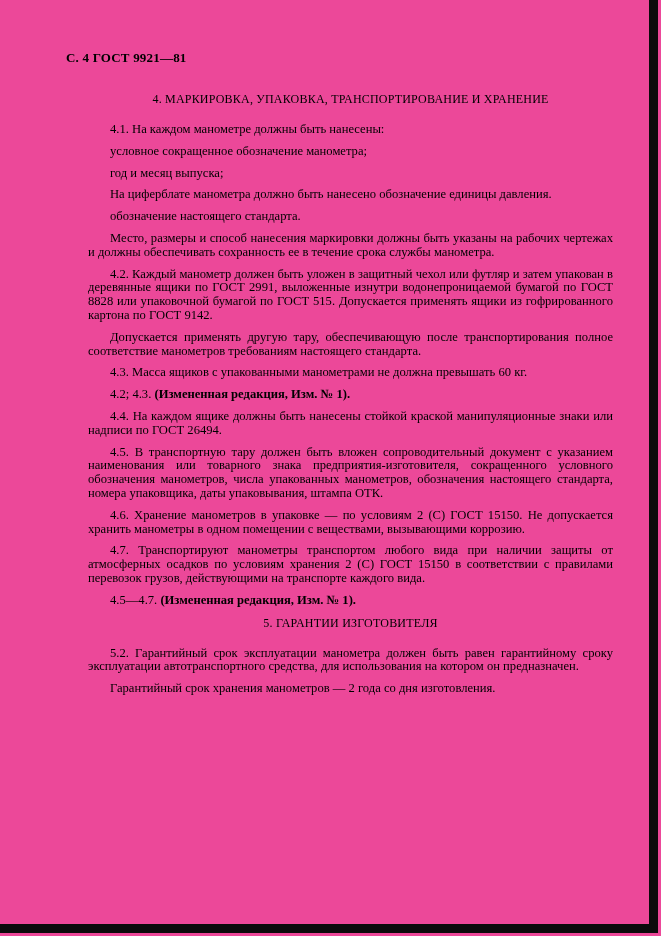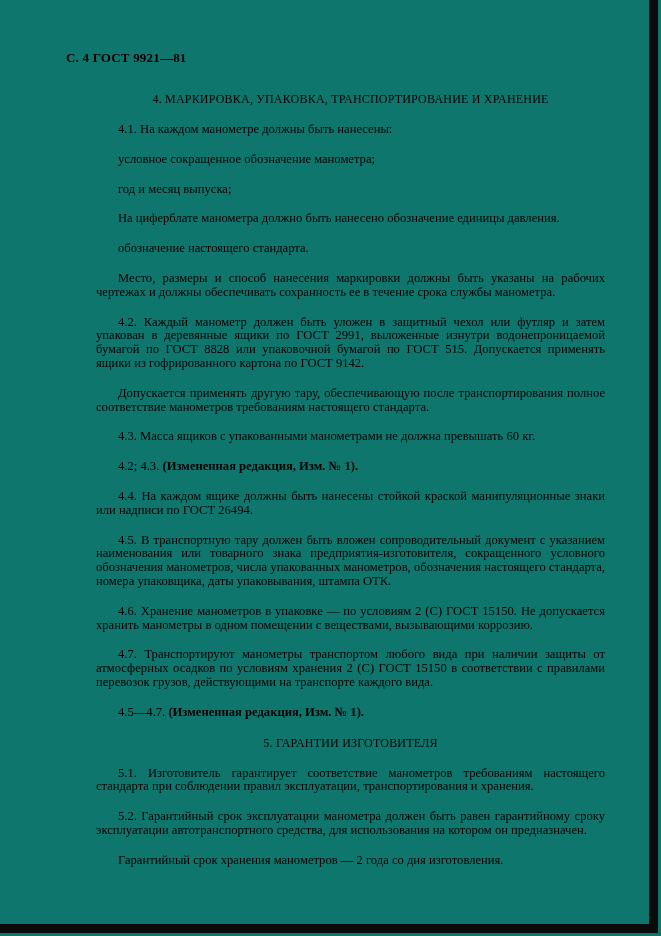--- a/index.html
+++ b/index.html
@@ -4,21 +4,21 @@
 <style>
   html, body { margin: 0; padding: 0; }
   body {
     width: 661px; height: 936px;
     background: #ffffff;
     font-family: "Liberation Serif", "DejaVu Serif", serif;
   }
   .page {
     position: relative;
     width: 661px; height: 936px;
-    background: #0f766e;
+    background: #ec4899;
     overflow: hidden;
     color: #000;
   }
   .header {
     position: absolute;
     left: 66px; top: 50px;
     font-size: 13px;
     font-weight: bold;
     letter-spacing: 0.2px;
     white-space: nowrap;
@@ -34,21 +34,21 @@
     text-align: center;
     margin: 0 0 16px 0;
     letter-spacing: 0.2px;
   }
   .section + .section .section-title { }
   .para {
     font-size: 12.6px;
     line-height: 13.8px;
     text-align: justify;
     text-indent: 22px;
-    margin: 16px;
+    margin: 8px;
     font-family: Liberation Serif, serif;
   }
   .b { font-weight: bold; }
   .scan-edge-right {
     position: absolute;
     left: 649px; top: 0;
     width: 9px; height: 933px;
     background: #0b0b0b;
   }
   .scan-edge-bottom {
@@ -78,21 +78,20 @@
         <p class="para"><span>4.3.  Масса ящиков с упакованными манометрами не должна превышать 60 кг.</span></p>
         <p class="para"><span>4.2; 4.3.  </span><span class="b">(Измененная редакция, Изм. № 1).</span></p>
         <p class="para"><span>4.4.  На каждом ящике должны быть нанесены стойкой краской манипуляционные знаки или надписи по ГОСТ 26494.</span></p>
         <p class="para"><span>4.5.  В транспортную тару должен быть вложен сопроводительный документ с указанием наименования или товарного знака предприятия-изготовителя, сокращенного условного обозначения манометров, числа упакованных манометров, обозначения настоящего стандарта, номера упаковщика, даты упаковывания, штампа ОТК.</span></p>
         <p class="para"><span>4.6.  Хранение манометров в упаковке — по условиям 2 (С) ГОСТ 15150. Не допускается хранить манометры в одном помещении с веществами, вызывающими коррозию.</span></p>
         <p class="para"><span>4.7.  Транспортируют манометры транспортом любого вида при наличии защиты от атмосферных осадков по условиям хранения 2 (С) ГОСТ 15150 в соответствии с правилами перевозок грузов, действующими на транспорте каждого вида.</span></p>
         <p class="para"><span>4.5—4.7.  </span><span class="b">(Измененная редакция, Изм. № 1).</span></p>
       </div>
       <div class="section">
         <div class="section-title">5.  ГАРАНТИИ ИЗГОТОВИТЕЛЯ</div>
-        <p class="para"><span>5.1.  Изготовитель гарантирует соответствие манометров требованиям настоящего стандарта при соблюдении правил эксплуатации, транспортирования и хранения.</span></p>
         <p class="para"><span>5.2.  Гарантийный срок эксплуатации манометра должен быть равен гарантийному сроку эксплуатации автотранспортного средства, для использования на котором он предназначен.</span></p>
         <p class="para"><span>Гарантийный срок хранения манометров — 2 года со дня изготовления.</span></p>
       </div>
     </div>
 
   <div class="scan-edge-right"></div>
   <div class="scan-edge-bottom"></div>
 </div>
 
 </body></html>

